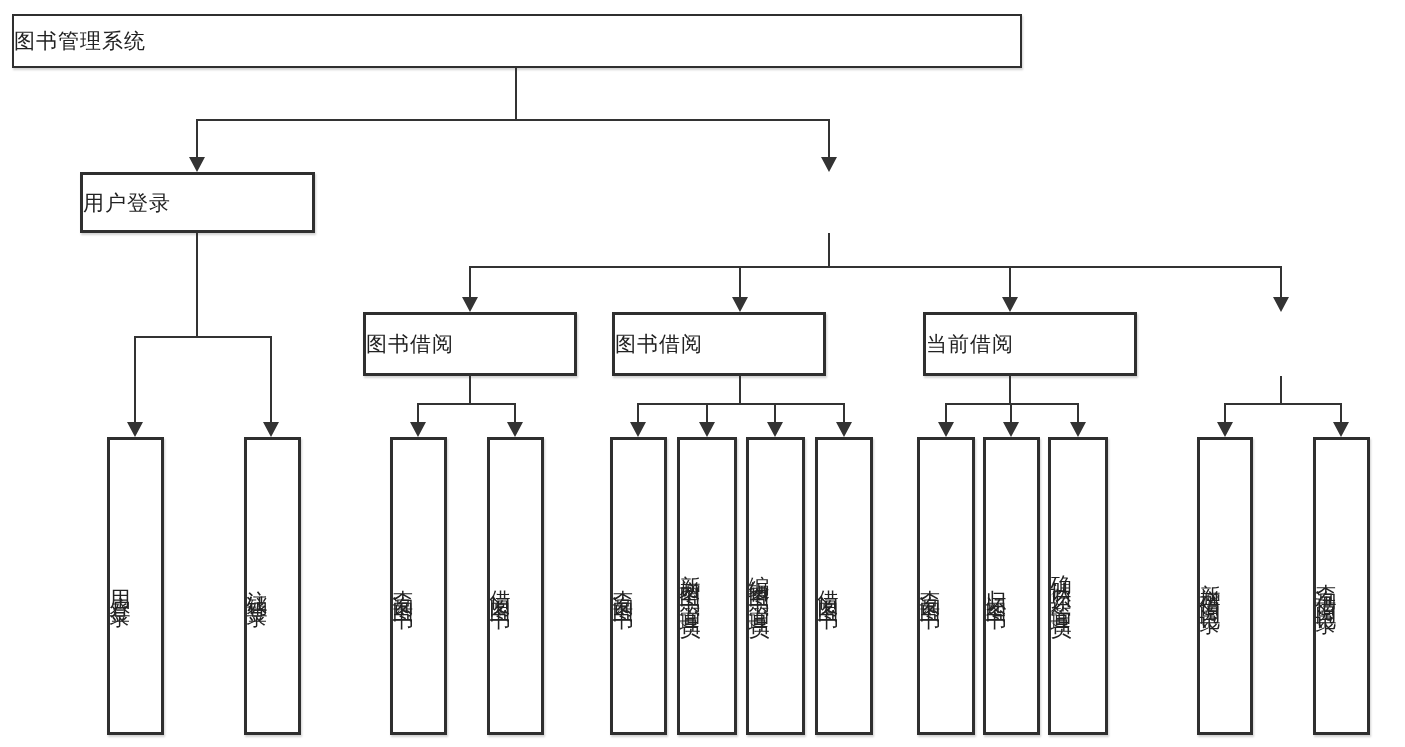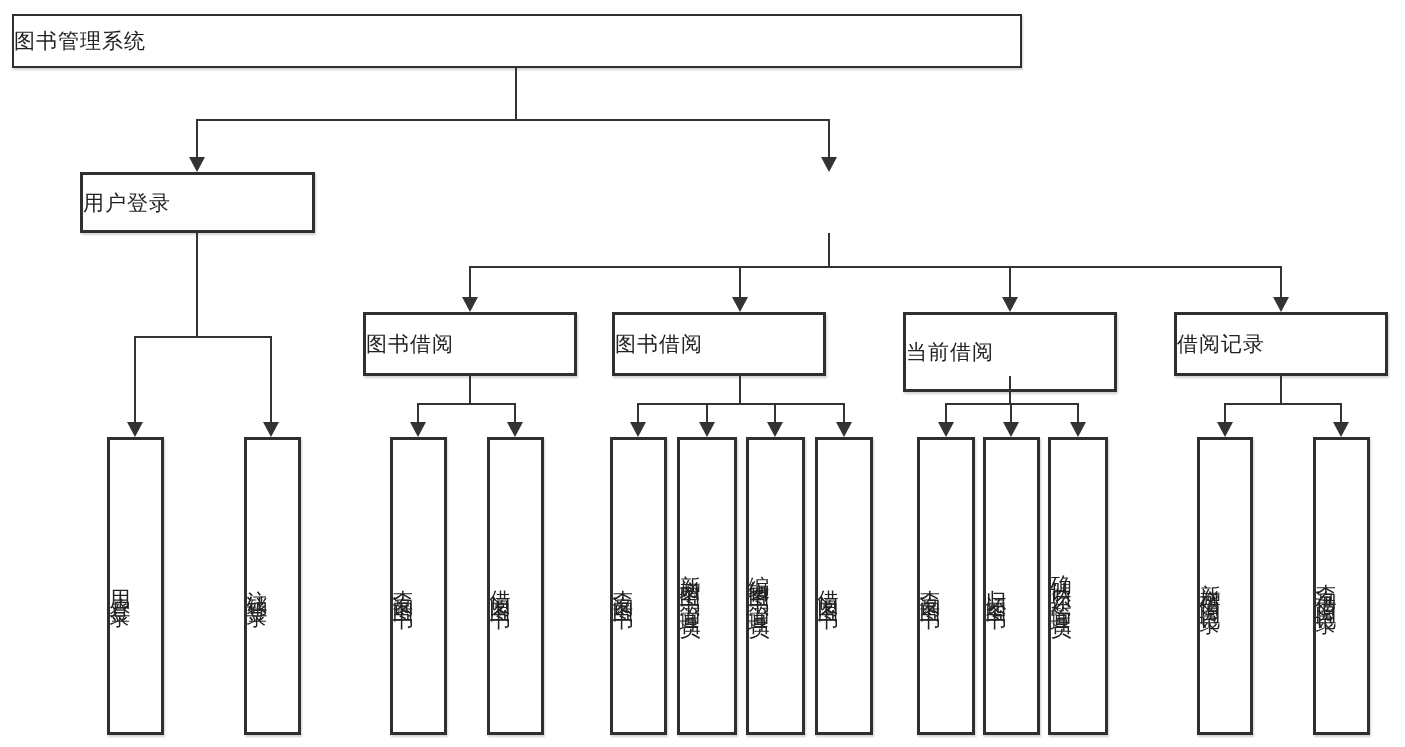--- a/index.html
+++ b/index.html
@@ -53,27 +53,24 @@
 
 
   <div class="box hbox" style="left:363px;top:312px;width:214px;height:64px">
     <span>图书借阅</span>
   </div>
 
   <div class="box hbox" style="left:612px;top:312px;width:214px;height:64px">
     <span>图书借阅</span>
   </div>
 
-  <div class="box hbox" style="left:903px;top:312px;width:214px;height:80px">
+  <div class="box hbox" style="left:923px;top:312px;width:214px;height:64px">
     <span>当前借阅</span>
   </div>
 
-  <div class="box hbox" style="left:1174px;top:312px;width:214px;height:64px">
-    <span>借阅记录</span>
-  </div>
 
   <div class="box vbox" style="left:107px;top:437px;width:57px;height:298px">
     <span class="vlabel">用户登录</span>
   </div>
   <div class="box vbox" style="left:244px;top:437px;width:57px;height:298px">
     <span class="vlabel">注销登录</span>
   </div>
 
   <div class="box vbox" style="left:390px;top:437px;width:57px;height:298px">
     <span class="vlabel">查询图书</span>

